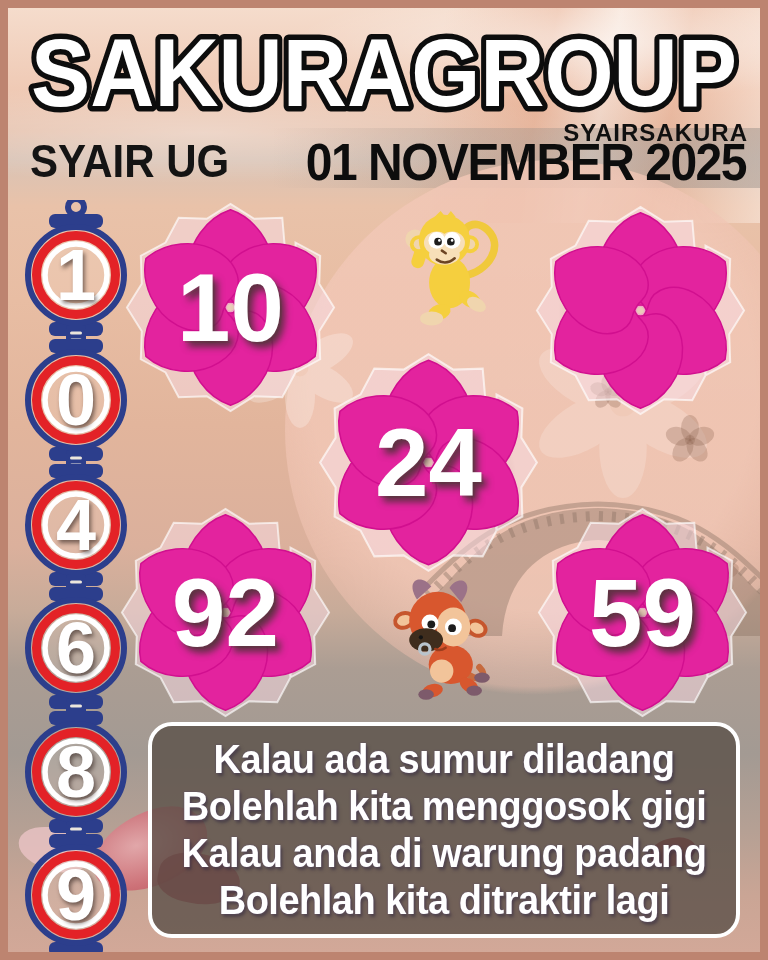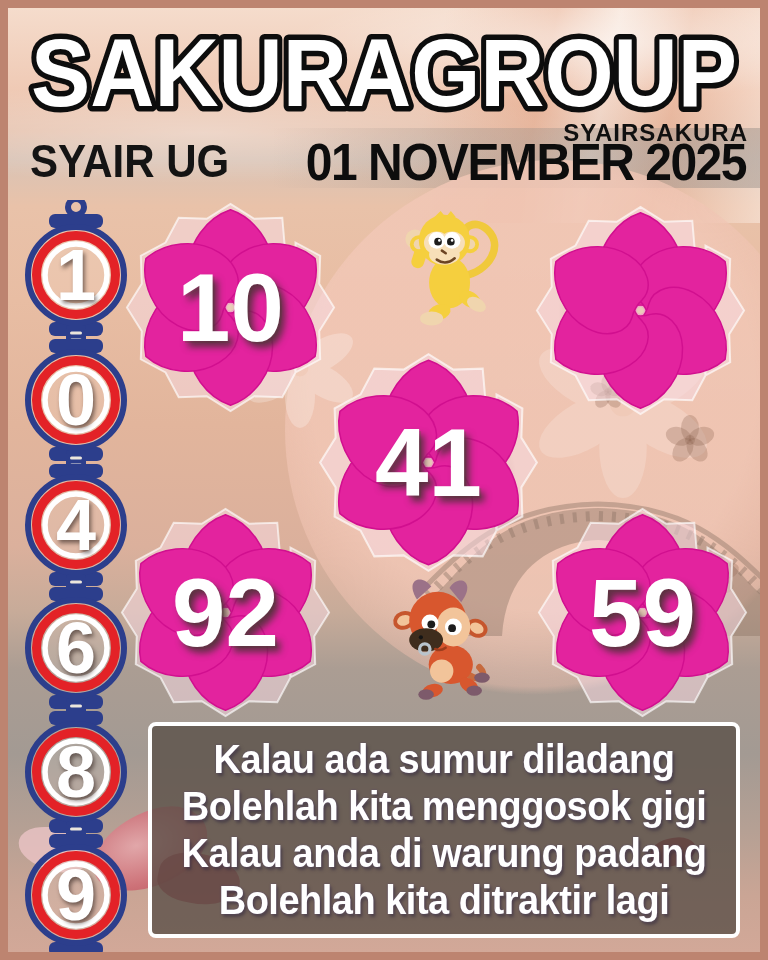--- a/index.html
+++ b/index.html
@@ -52,21 +52,21 @@
   .chain{left:16px;top:192px;width:104px;height:760px;}
   .chain-num{position:absolute;left:0;width:104px;text-align:center;font-weight:bold;color:#fff;
     font-size:72px;line-height:78px;text-shadow:2px 3px 4px rgba(60,45,40,0.65);}
   
   .flower{display:flex;align-items:center;justify-content:center;}
   .flower svg{position:absolute;left:0;top:0;}
   .flower-num{position:relative;font-weight:bold;color:#fff;font-size:96px;
     text-shadow:5px 6px 7px rgba(70,50,50,0.85), 2px 2px 0 rgba(120,80,80,0.35);text-align:right;}
   
   .poem-box{left:140px;top:714px;width:592px;height:216px;box-sizing:border-box;
-    background:rgba(88,78,70,0.78);border:4px solid #ffffff;border-radius:8px;
+    background:rgba(88,78,70,0.78);border:4px solid #ffffff;border-radius:24px;
     display:flex;flex-direction:column;justify-content:space-around;align-items:center;
     padding:10px 6px;}
   .poem-line{font-size:38px;font-weight:bold;color:#ffffff;white-space:nowrap;letter-spacing:-0.5px;
     text-shadow:0 0 2px #5a4a6a, 2px 3px 3px rgba(50,40,60,0.55);transform:scaleY(1.05);}
 </style>
 </head>
 <body>
 
 <div id="canvas">
 
@@ -199,21 +199,21 @@
   </div>
   <div class="abs flower" style="left:525px;top:195px;width:215px;height:215px">
     <svg width="215" height="215" viewBox="-110 -110 220 220">
         <use href="#flowerart"></use>
       </svg>
   </div>
   <div class="abs flower" style="left:308px;top:342px;width:225px;height:225px">
     <svg width="225" height="225" viewBox="-110 -110 220 220">
         <use href="#flowerart"></use>
       </svg>
-    <div class="flower-num">41</div>
+    <div class="flower-num">24</div>
   </div>
   <div class="abs flower" style="left:110px;top:497px;width:215px;height:215px">
     <svg width="215" height="215" viewBox="-110 -110 220 220">
         <use href="#flowerart"></use>
       </svg>
     <div class="flower-num">92</div>
   </div>
   <div class="abs flower" style="left:527px;top:497px;width:215px;height:215px">
     <svg width="215" height="215" viewBox="-110 -110 220 220">
         <use href="#flowerart"></use>

